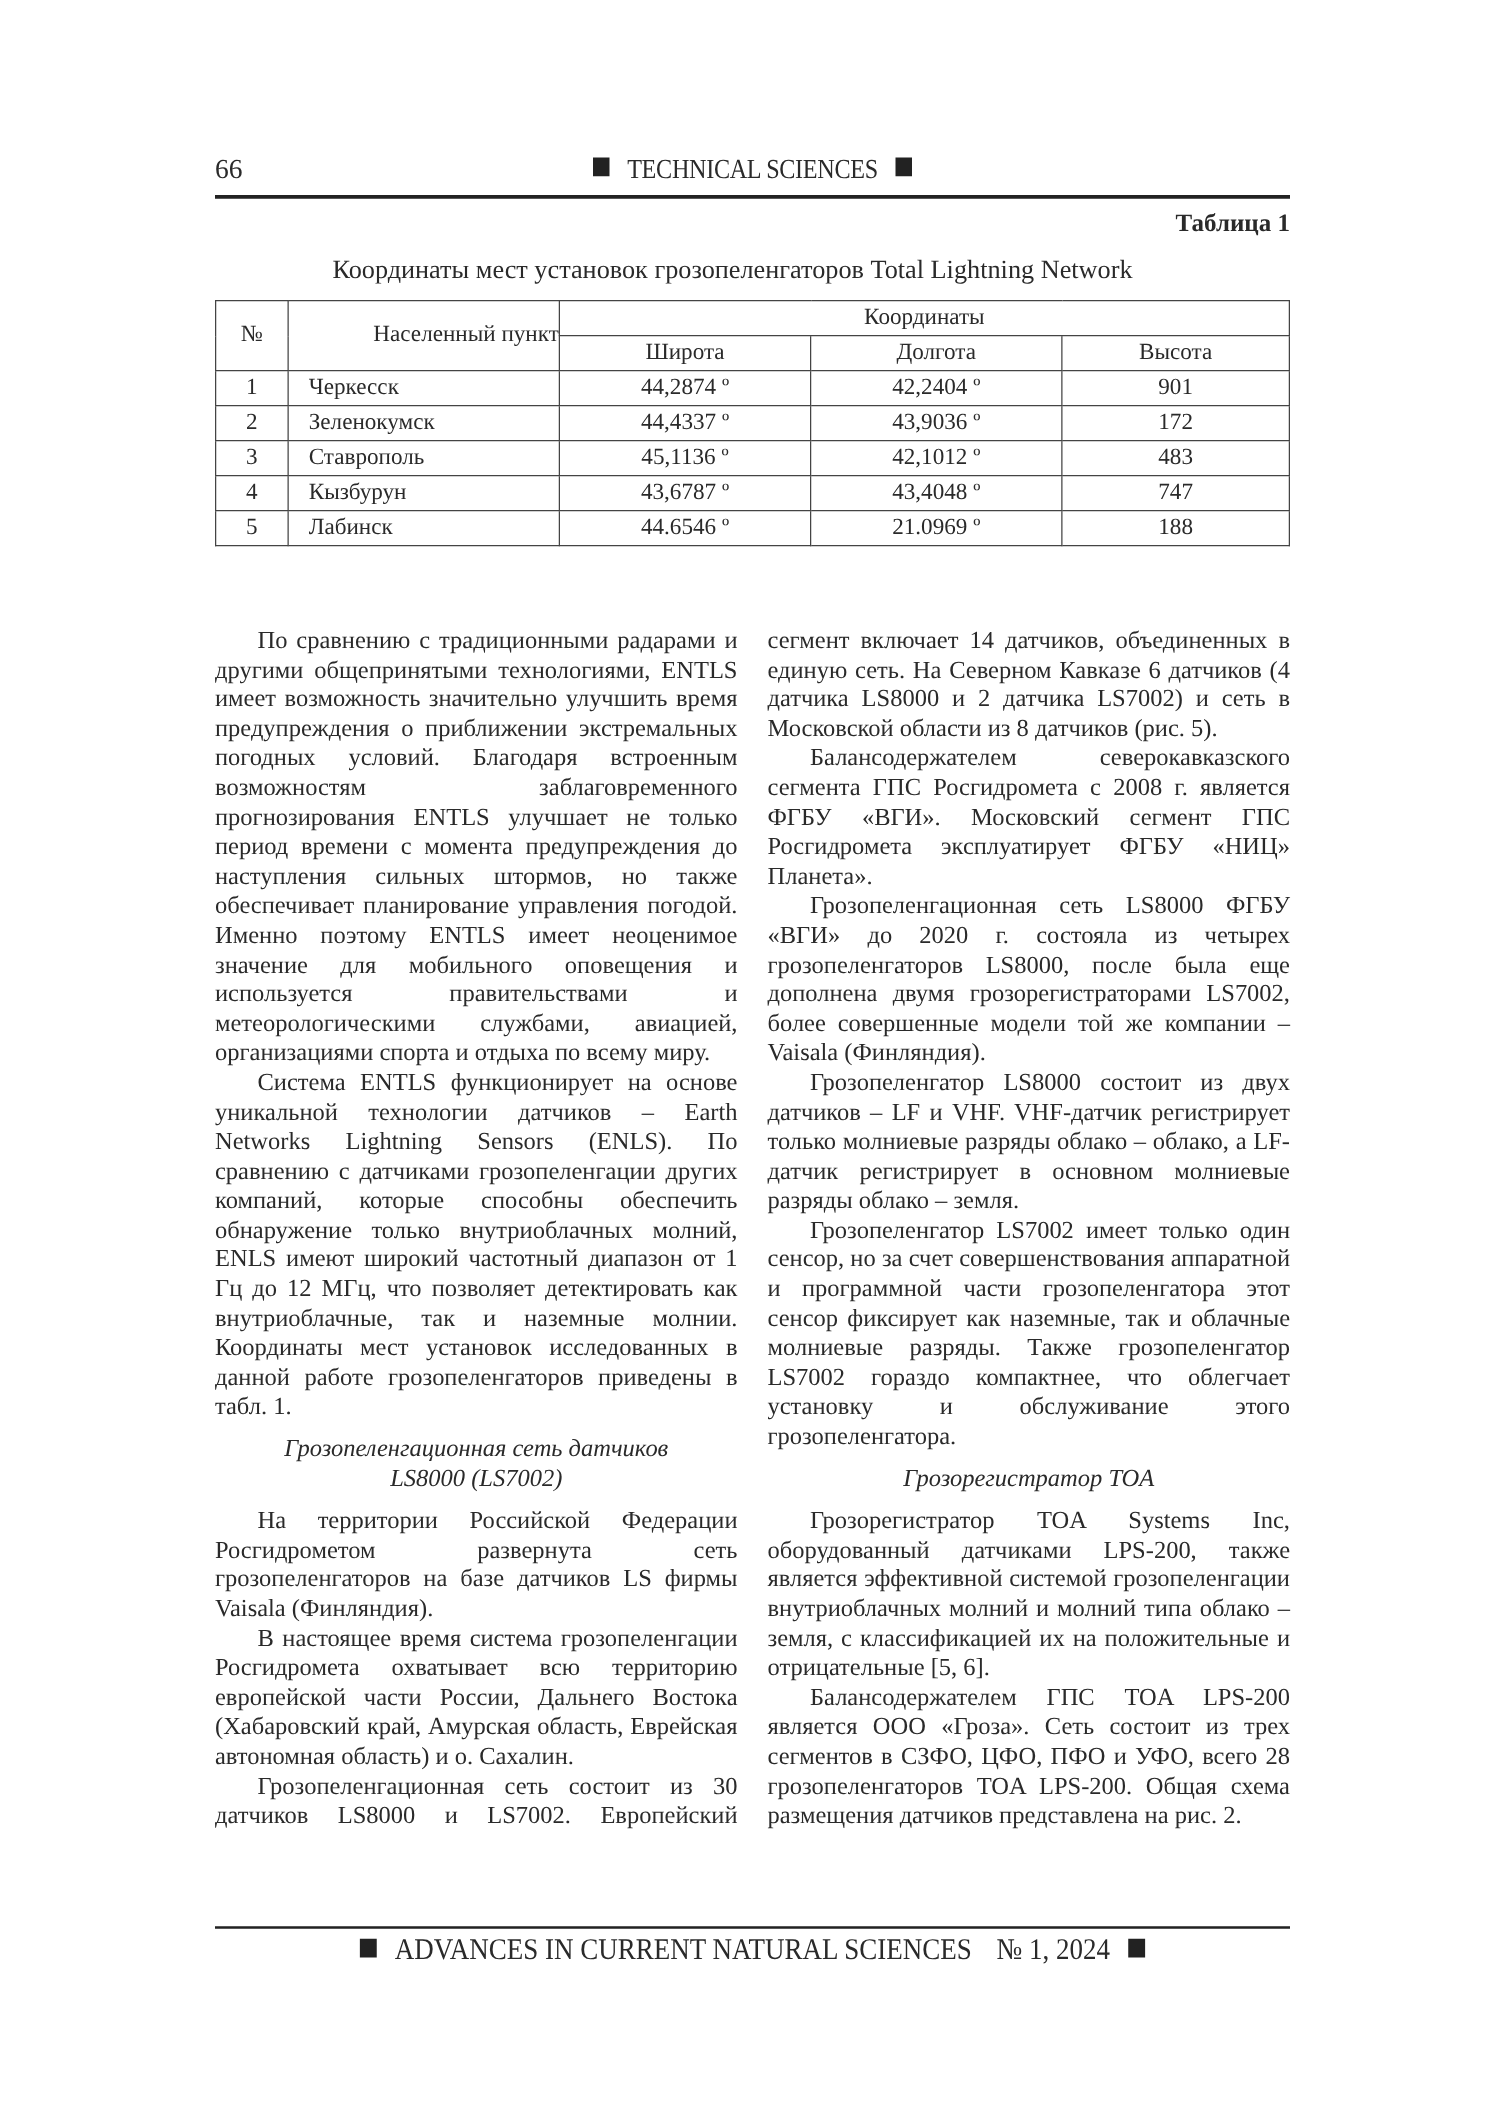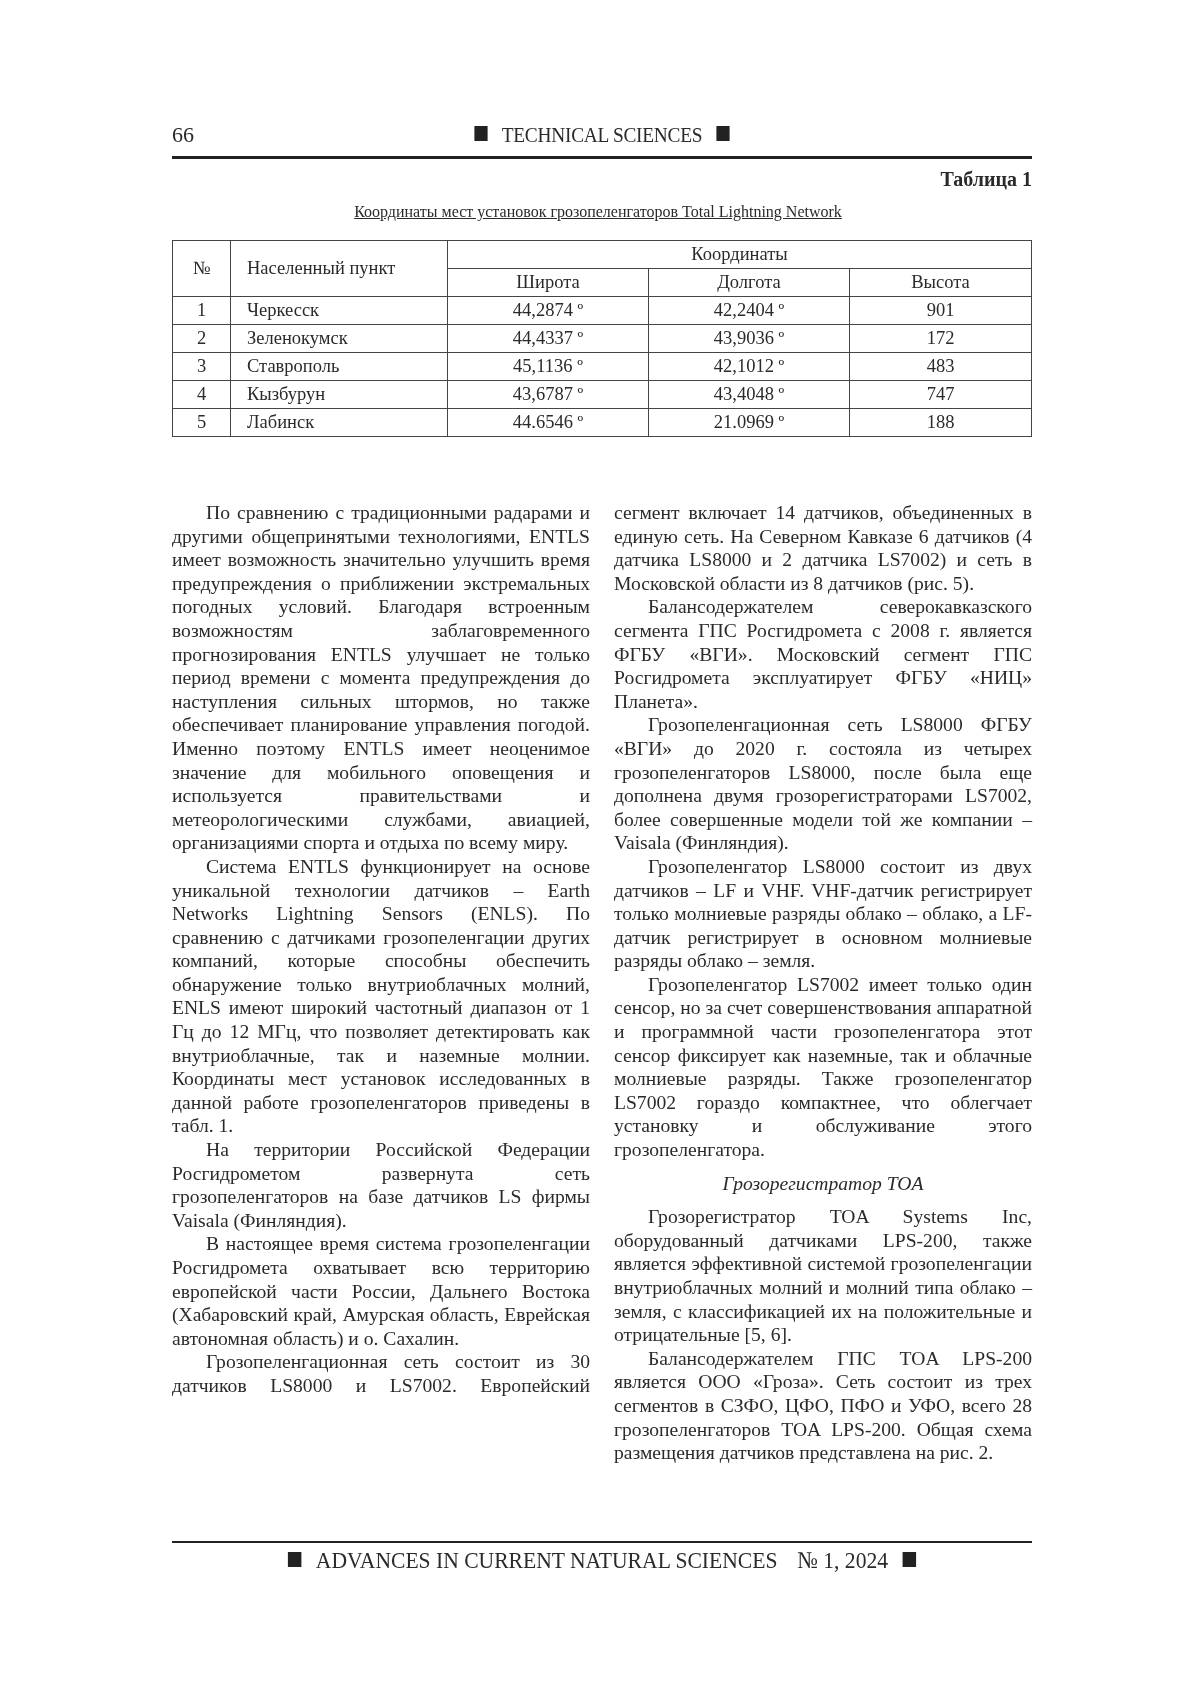--- a/index.html
+++ b/index.html
@@ -5,21 +5,21 @@
   html, body { margin:0; padding:0; background:#ffffff; }
   body { width:1200px; height:1697px; position:relative; overflow:hidden;
          font-family:"Liberation Serif","DejaVu Serif",serif; color:#2a2a2a; }
   .header { position:absolute; left:172px; top:118px; width:860px; height:34px; }
   .page-num { position:absolute; left:0; top:4px; font-size:22px; }
   .running-head { position:absolute; left:0; right:0; top:4px; text-align:center;
                   font-size:22px; letter-spacing:-0.3px; transform:scaleX(0.88); }
   .sq { display:inline-block; width:15px; height:15px; background:#222; vertical-align:1px; margin:0 16px; }
   .rule-top { position:absolute; left:172px; top:156px; width:860px; height:3px; background:#222; }
   .table-label { position:absolute; right:168px; top:168px; font-size:20px; font-weight:bold; }
-  .table-title { position:absolute; left:168px; width:860px; top:203px; text-align:center; font-size:16px;text-decoration:underline; }
+  .table-title { position:absolute; left:156px; width:860px; top:203px; text-align:center; font-size:21px; }
   table.coords { position:absolute; left:172px; top:240px; width:860px; border-collapse:collapse;
                  font-size:18.5px; }
   table.coords td, table.coords th { border:1.5px solid #444; font-weight:normal; padding:0; height:27px; }
   table.coords th { height:27px; }
   .c-no { width:57px; text-align:center; }
   .c-name { width:200px; text-align:left; padding-left:16px !important; }
   .c-num { text-align:center; }
   .col { position:absolute; top:501px; width:418px; font-size:19.6px; line-height:23.6px; text-align:justify; }
   .col.left { left:172px; }
   .col.right { left:614px; }
@@ -42,21 +42,21 @@
 </div>
 <div class="rule-top"></div>
 
 <div class="table-label">Таблица 1</div>
 <div class="table-title">Координаты мест установок грозопеленгаторов Total Lightning Network</div>
 
 <table class="coords">
   <tbody>
       <tr>
     <th class="c-no" rowspan="2">№</th>
-    <th class="c-name" rowspan="2" style="text-align:left;padding-left:16px;">Населенный пункт</th>
+    <th class="c-name" rowspan="2" style="text-align:right;padding-left:16px;">Населенный пункт</th>
     <th class="c-num" colspan="3">Координаты</th>
   </tr>
   <tr>
     <th class="c-num" style="width:200px">Широта</th>
     <th class="c-num" style="width:200px">Долгота</th>
     <th class="c-num">Высота</th>
   </tr>
   <tr>
     <td class="c-no">1</td>
     <td class="c-name">Черкесск</td>
@@ -91,20 +91,24 @@
     <td class="c-num">44.6546 º</td>
     <td class="c-num">21.0969 º</td>
     <td class="c-num">188</td>
   </tr>
 </tbody>
   </table>
 
 <div class="col left">
   <p>По сравнению с традиционными радарами и другими общепринятыми технологиями, ENTLS имеет возможность значительно улучшить время предупреждения о приближении экстремальных погодных условий. Благодаря встроенным возможностям заблаговременного прогнозирования ENTLS улучшает не только период времени с момента предупреждения до наступления сильных штормов, но также обеспечивает планирование управления погодой. Именно поэтому ENTLS имеет неоценимое значение для мобильного оповещения и используется правительствами и метеорологическими службами, авиацией, организациями спорта и отдыха по всему миру.</p>
   <p>Система ENTLS функционирует на основе уникальной технологии датчиков – Earth Networks Lightning Sensors (ENLS). По сравнению с датчиками грозопеленгации других компаний, которые способны обеспечить обнаружение только внутриоблачных молний, ENLS имеют широкий частотный диапазон от 1 Гц до 12 МГц, что позволяет детектировать как внутриоблачные, так и наземные молнии. Координаты мест установок исследованных в данной работе грозопеленгаторов приведены в табл. 1.</p>
+  <h3>
+    <span>Грозопеленгационная сеть датчиков</span><br>
+    <span>LS8000 (LS7002)</span>
+  </h3>
   <p>На территории Российской Федерации Росгидрометом развернута сеть грозопеленгаторов на базе датчиков LS фирмы Vaisala (Финляндия).</p>
   <p>В настоящее время система грозопеленгации Росгидромета охватывает всю территорию европейской части России, Дальнего Востока (Хабаровский край, Амурская область, Еврейская автономная область) и о. Сахалин.</p>
   <p style="text-align-last:justify;">Грозопеленгационная сеть состоит из 30 датчиков LS8000 и LS7002. Европейский</p>
 </div>
 
 <div class="col right">
   <p class="noindent">сегмент включает 14 датчиков, объединенных в единую сеть. На Северном Кавказе 6 датчиков (4 датчика LS8000 и 2 датчика LS7002) и сеть в Московской области из 8 датчиков (рис. 5).</p>
   <p>Балансодержателем северокавказского сегмента ГПС Росгидромета с 2008 г. является ФГБУ «ВГИ». Московский сегмент ГПС Росгидромета эксплуатирует ФГБУ «НИЦ» Планета».</p>
   <p>Грозопеленгационная сеть LS8000 ФГБУ «ВГИ» до 2020 г. состояла из четырех грозопеленгаторов LS8000, после была еще дополнена двумя грозорегистраторами LS7002, более совершенные модели той же компании – Vaisala (Финляндия).</p>
   <p>Грозопеленгатор LS8000 состоит из двух датчиков – LF и VHF. VHF-датчик регистрирует только молниевые разряды облако – облако, а LF-датчик регистрирует в основном молниевые разряды облако – земля.</p>

